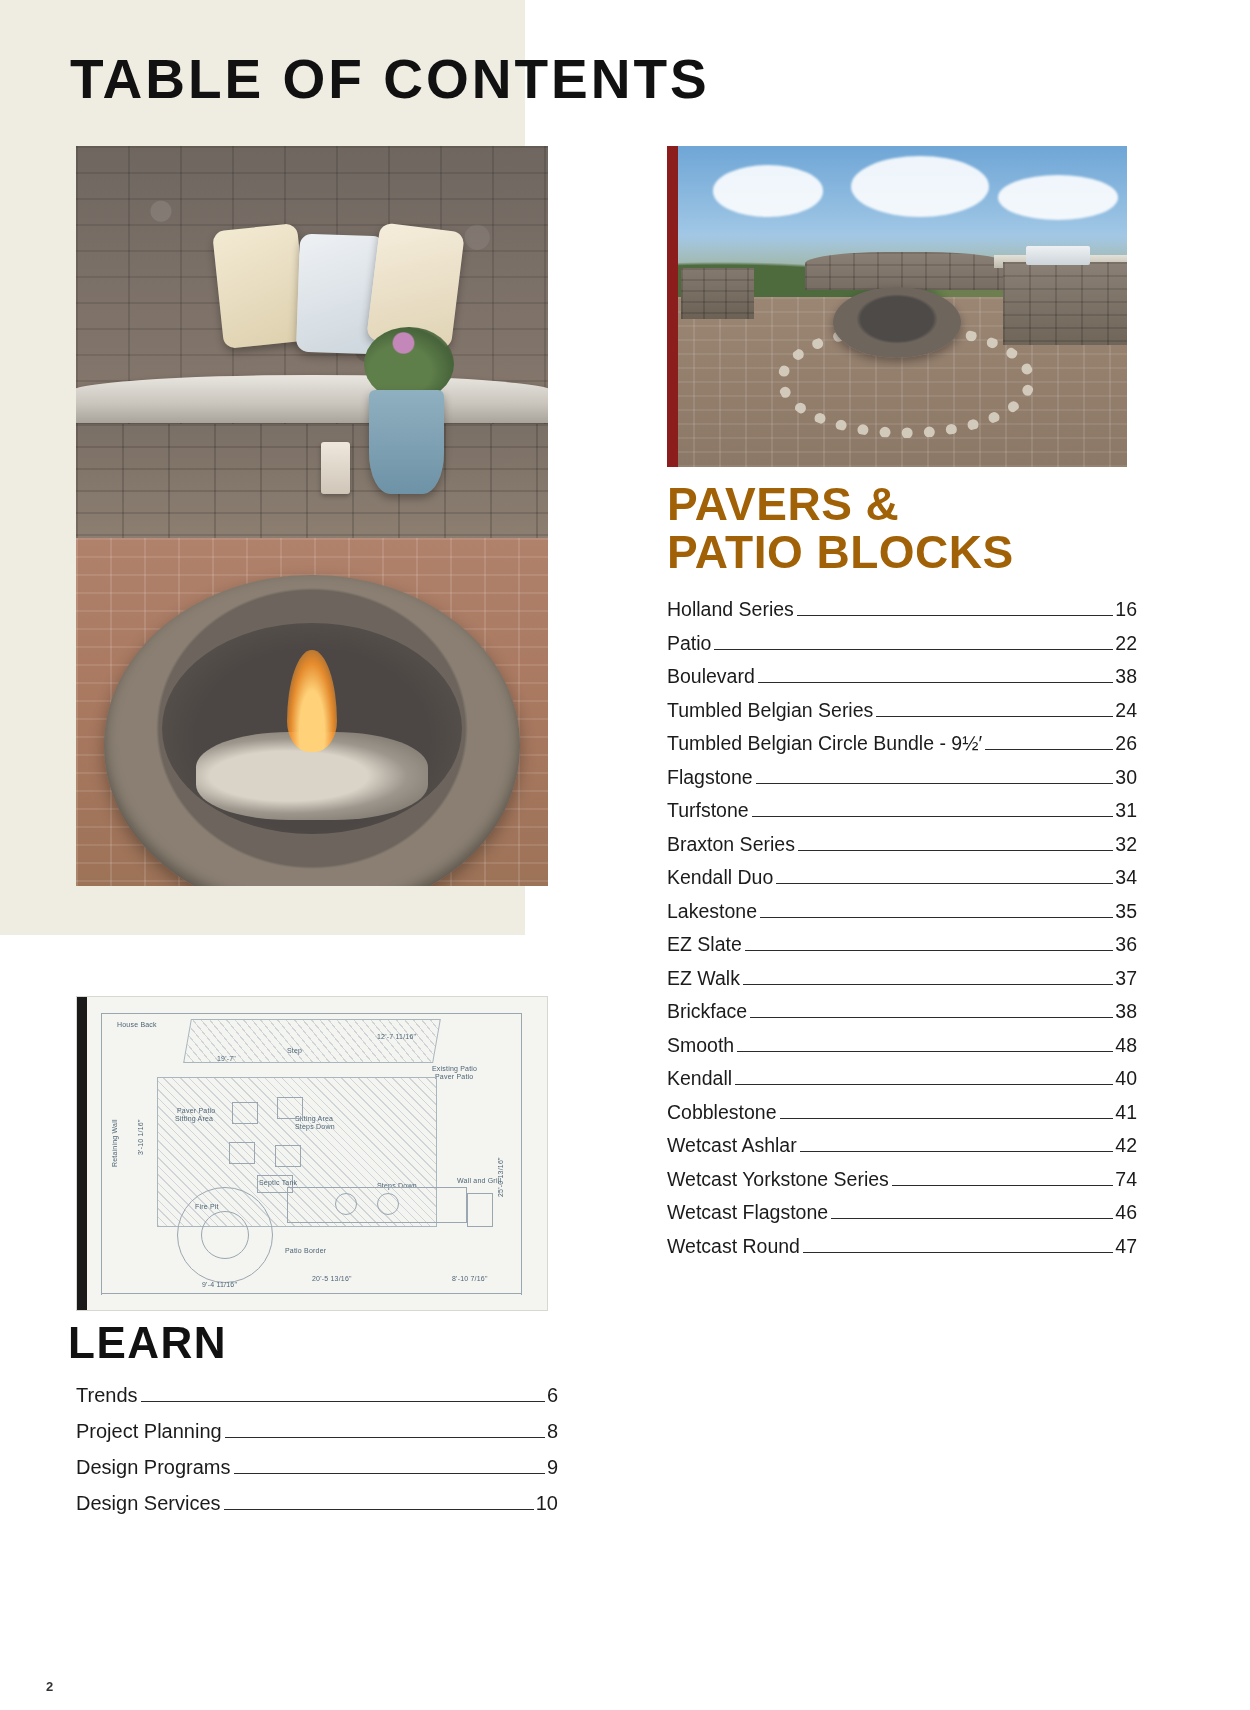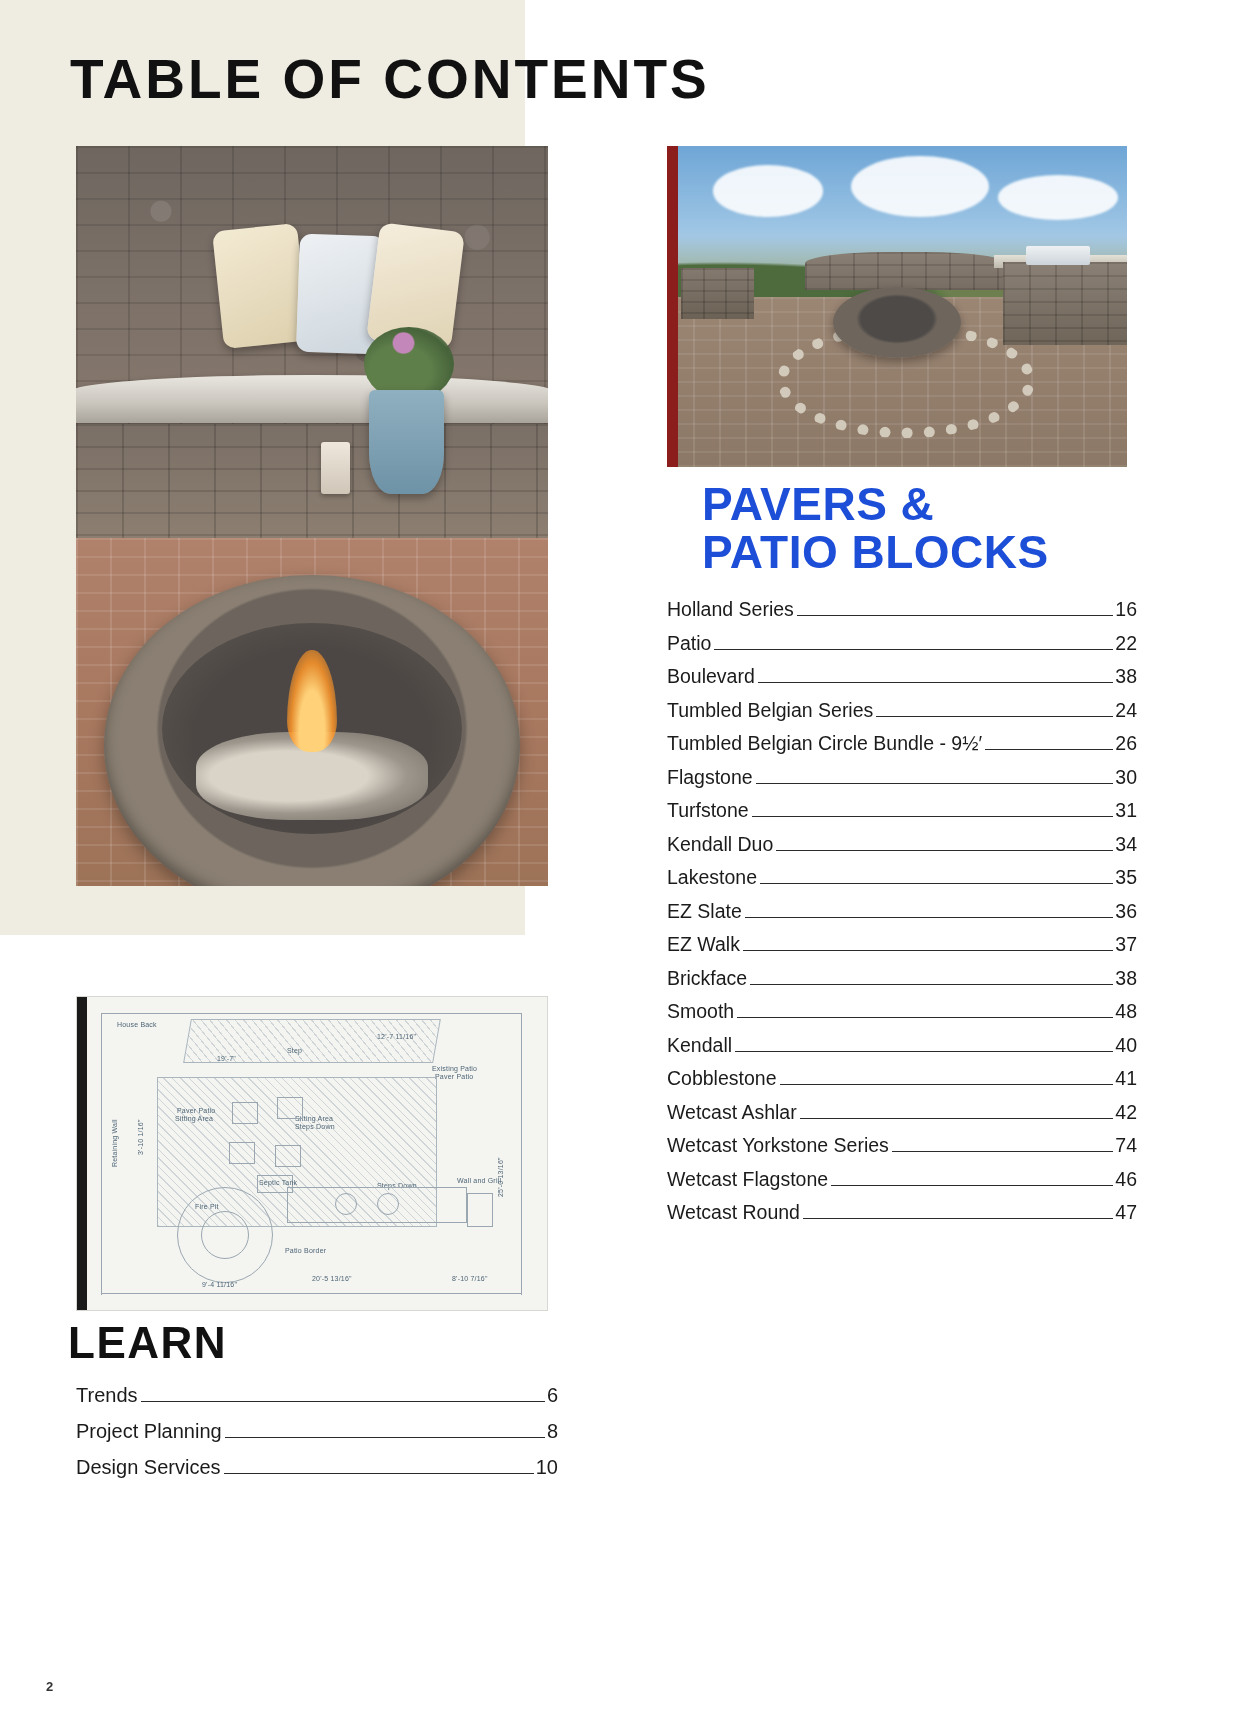--- a/index.html
+++ b/index.html
@@ -267,25 +267,25 @@
     opacity:.85;
   }
   .rp-towel{
     position:absolute; left:78%; top:31%; width:14%; height:6%;
     background: linear-gradient(180deg,#eef1f3,#ccd4da);
     border-radius:2px;
   }
 
   .section-title {
     position: absolute;
-    left: 702px;
+    left: 667px;
     top: 480px;
     font-size: 46px;
     font-weight: bold;
-    color: #1d4ed8;
+    color: #a16207;
     letter-spacing: .5px;
     line-height: 1.05;
   }
 
   .pavers-list { left: 667px; top: 600px; width: 470px; }
   .pavers-list .toc-row { font-size: 19.5px; margin-bottom: 12.5px; }
 
   .folio {
     position: absolute;
     left: 46px;
@@ -373,20 +373,25 @@
 <div class="toc-list learn-list">
   <div class="toc-row">
     <span class="toc-label">Trends</span>
     <span class="toc-leader"></span>
     <span class="toc-page">6</span>
   </div>
   <div class="toc-row">
     <span class="toc-label">Project Planning</span>
     <span class="toc-leader"></span>
     <span class="toc-page">8</span>
+  </div>
+  <div class="toc-row">
+    <span class="toc-label">Design Programs</span>
+    <span class="toc-leader"></span>
+    <span class="toc-page">9</span>
   </div>
   <div class="toc-row">
     <span class="toc-label">Design Services</span>
     <span class="toc-leader"></span>
     <span class="toc-page">10</span>
   </div>
 </div>
 
 <div class="right-photo">
   <div class="rp-sky"></div>
@@ -440,20 +445,25 @@
     <span class="toc-label">Flagstone</span>
     <span class="toc-leader"></span>
     <span class="toc-page">30</span>
   </div>
   <div class="toc-row">
     <span class="toc-label">Turfstone</span>
     <span class="toc-leader"></span>
     <span class="toc-page">31</span>
   </div>
   <div class="toc-row">
+    <span class="toc-label">Braxton Series</span>
+    <span class="toc-leader"></span>
+    <span class="toc-page">32</span>
+  </div>
+  <div class="toc-row">
     <span class="toc-label">Kendall Duo</span>
     <span class="toc-leader"></span>
     <span class="toc-page">34</span>
   </div>
   <div class="toc-row">
     <span class="toc-label">Lakestone</span>
     <span class="toc-leader"></span>
     <span class="toc-page">35</span>
   </div>
   <div class="toc-row">

